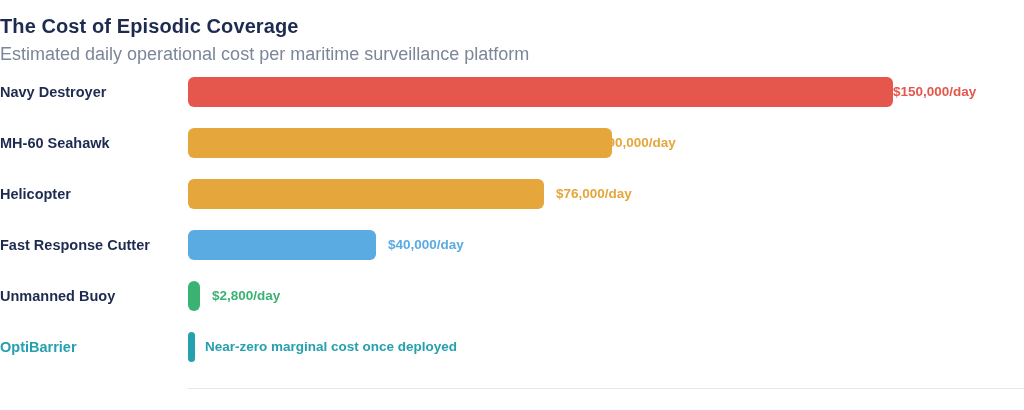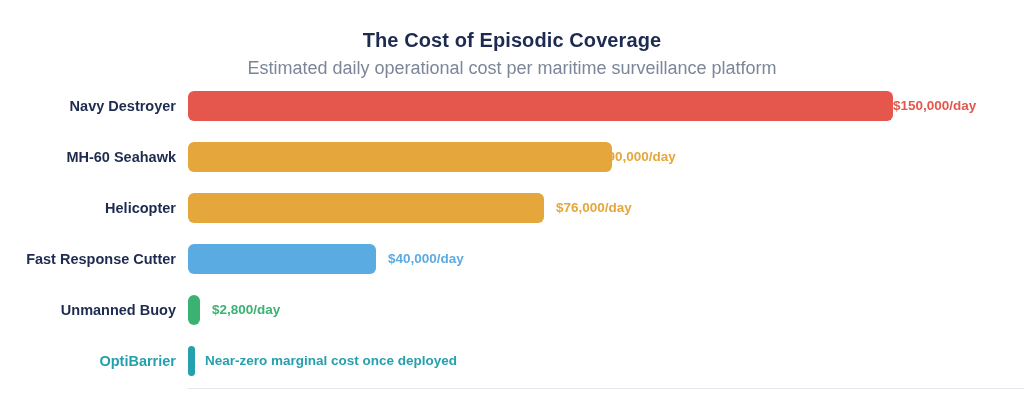--- a/index.html
+++ b/index.html
@@ -14,22 +14,21 @@
     overflow: hidden;
   }
   .chart-root {
     position: relative;
     width: 1024px;
     height: 410px;
     background: #ffffff;
     box-sizing: border-box;
   }
   .chart-header {
-    text-align: center;
-    padding-top: 26px;
+    padding-top: 12px;
   }
   .chart-title {
     font-size: 20px;
     font-weight: bold;
     color: #1d2b50;
     letter-spacing: 0.1px;
     margin: 0;
     line-height: 28px;
   }
   .chart-subtitle {
@@ -46,21 +45,21 @@
   }
   .bar-row {
     position: relative;
     height: 51px;
   }
   .cat-label {
     position: absolute;
     left: 0;
     top: 0;
     width: 176px;
-    text-align: right;
+    text-align: left;
     font-size: 14.5px;
     font-weight: bold;
     color: #1d2b50;
     line-height: 30px;
     white-space: nowrap;
   }
   .bar-track {
     position: absolute;
     left: 188px;
     top: 0;

